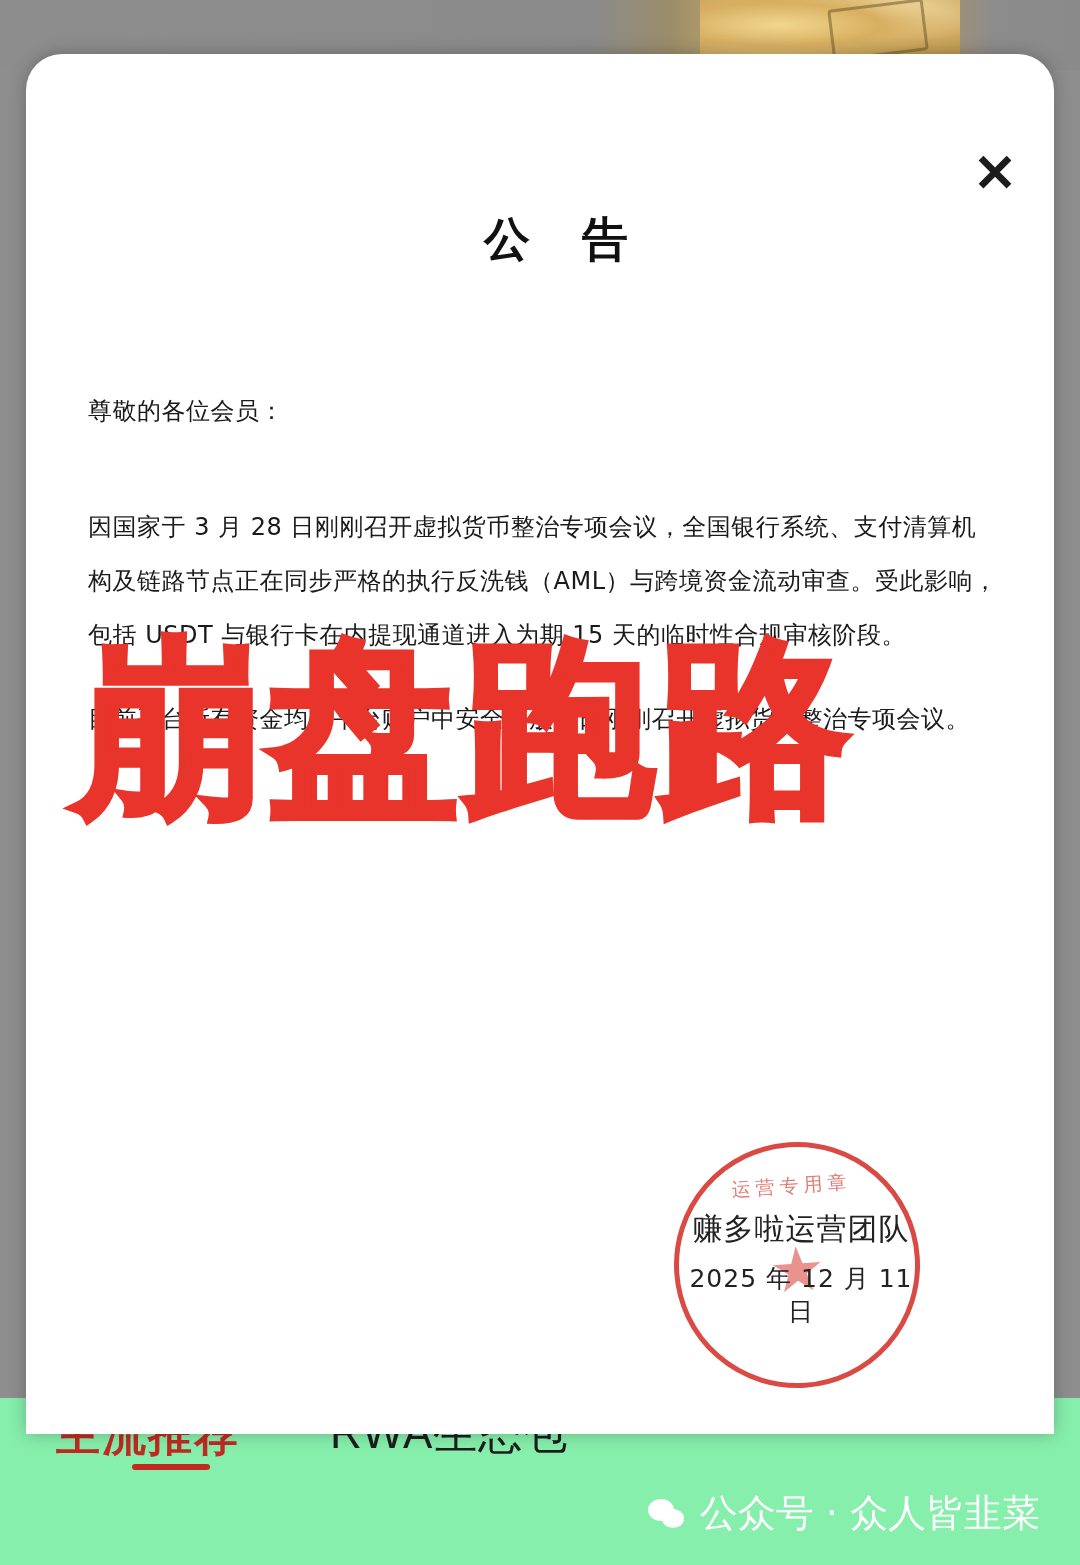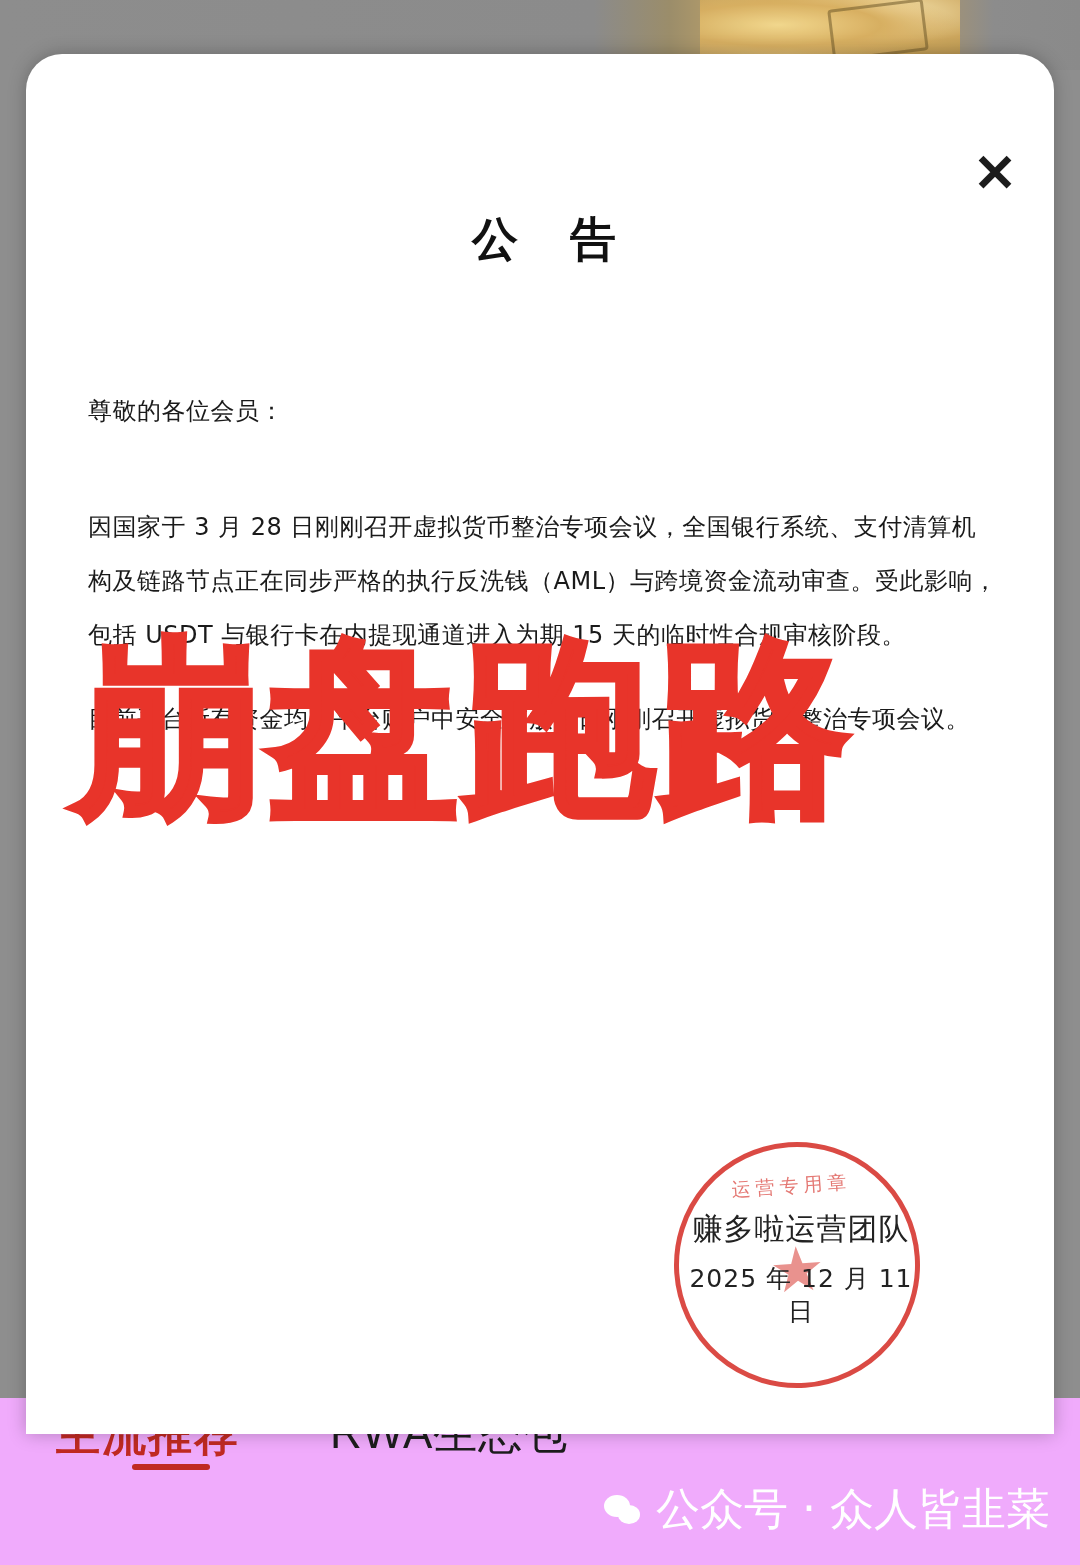--- a/index.html
+++ b/index.html
@@ -69,21 +69,21 @@
     justify-content: center;
     font-size: 52px;
     line-height: 1;
     color: #1c1c1c;
     font-weight: bold;
     cursor: pointer;
     z-index: 5;
   }
   #title {
     position: absolute;
-    left: 4px;
+    left: 16px;
     top: 155px;
     width: 100%;
     text-align: center;
     font-size: 46px;
     font-weight: bold;
     letter-spacing: 18px;
     text-indent: 18px;
     color: #111;
     font-family: "DejaVu Sans", sans-serif;
   }
@@ -180,21 +180,21 @@
     z-index: 10;
   }
 
   
   #bottom-bar {
     position: absolute;
     left: 0;
     bottom: 0;
     width: 1080px;
     height: 167px;
-    background: #f0abfc;
+    background: #86efac;
   }
   #tab-main {
     position: absolute;
     left: 56px;
     top: 8px;
     font-size: 44px;
     font-weight: bold;
     color: #c02a22;
     font-family: "DejaVu Sans", sans-serif;
     letter-spacing: 2px;
@@ -212,27 +212,27 @@
     position: absolute;
     left: 330px;
     top: 6px;
     font-size: 44px;
     color: #1d1d1d;
     font-family: Liberation Sans, sans-serif;
     letter-spacing: 1px;
   }
   #wechat-credit {
     position: absolute;
-    right: 30px;
+    right: 40px;
     bottom: 26px;
     display: flex;
     align-items: center;
     gap: 14px;
     color: #ffffff;
-    font-size: 44px;
+    font-size: 38px;
     font-family: "DejaVu Sans", sans-serif;
   }
   #wechat-icon {
     width: 38px;
     height: 34px;
     position: relative;
   }
   #wechat-icon .b1, #wechat-icon .b2 {
     position: absolute;
     background: #ffffff;

